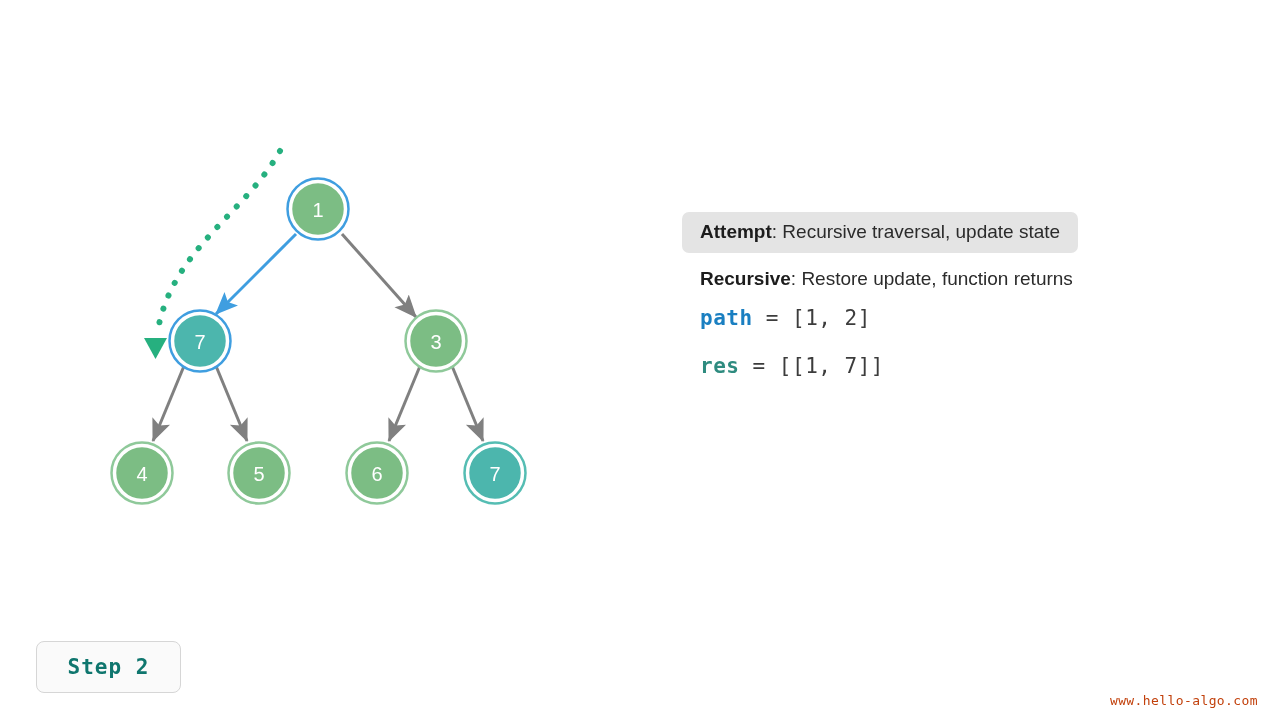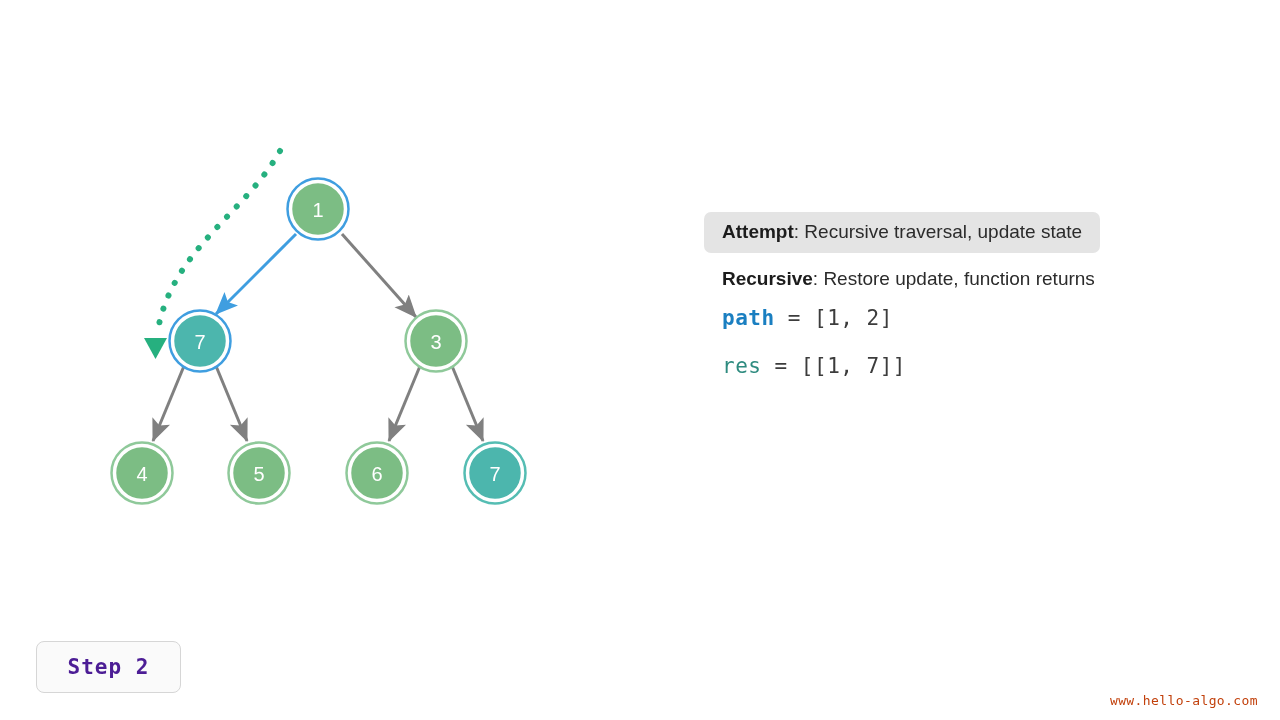--- a/index.html
+++ b/index.html
@@ -36,21 +36,21 @@
     font-size: 20px;
     color: #ffffff;
     transform: translate(-50%, -50%);
     pointer-events: none;
     user-select: none;
   }
 
   
   #info-panel {
     position: absolute;
-    left: 704px;
+    left: 682px;
     top: 212px;
     width: 520px;
   }
   .info-row {
     display: block;
     margin: 0;
     padding: 0;
   }
   .prose-line {
     font-family: "Liberation Sans", sans-serif;
@@ -78,21 +78,21 @@
     white-space: pre;
     letter-spacing: 0.5px;
   }
   .code-var-blue {
     color: #1a7fc1;
     font-weight: bold;
     margin-top: 16px;
   }
   .code-var-teal {
     color: #2e8b7f;
-    font-weight: normal;
+    font-weight: bold;
   }
 
   .spacer-sm { height: 6px; }
   .spacer-md { height: 14px; }
 
   
   #step-badge {
     position: absolute;
     left: 36px;
     top: 641px;
@@ -101,21 +101,21 @@
     box-sizing: border-box;
     border: 1px solid #d6d6d6;
     border-radius: 8px;
     background: #fafafa;
     display: flex;
     align-items: center;
     justify-content: center;
     font-family: "DejaVu Sans Mono", monospace;
     font-size: 21px;
     font-weight: bold;
-    color: #4c1d95;
+    color: #0f766e;
     letter-spacing: 1px;
   }
 
   
   #watermark {
     position: absolute;
     right: 22px;
     bottom: 12px;
     font-family: "DejaVu Sans Mono", monospace;
     font-size: 13px;

